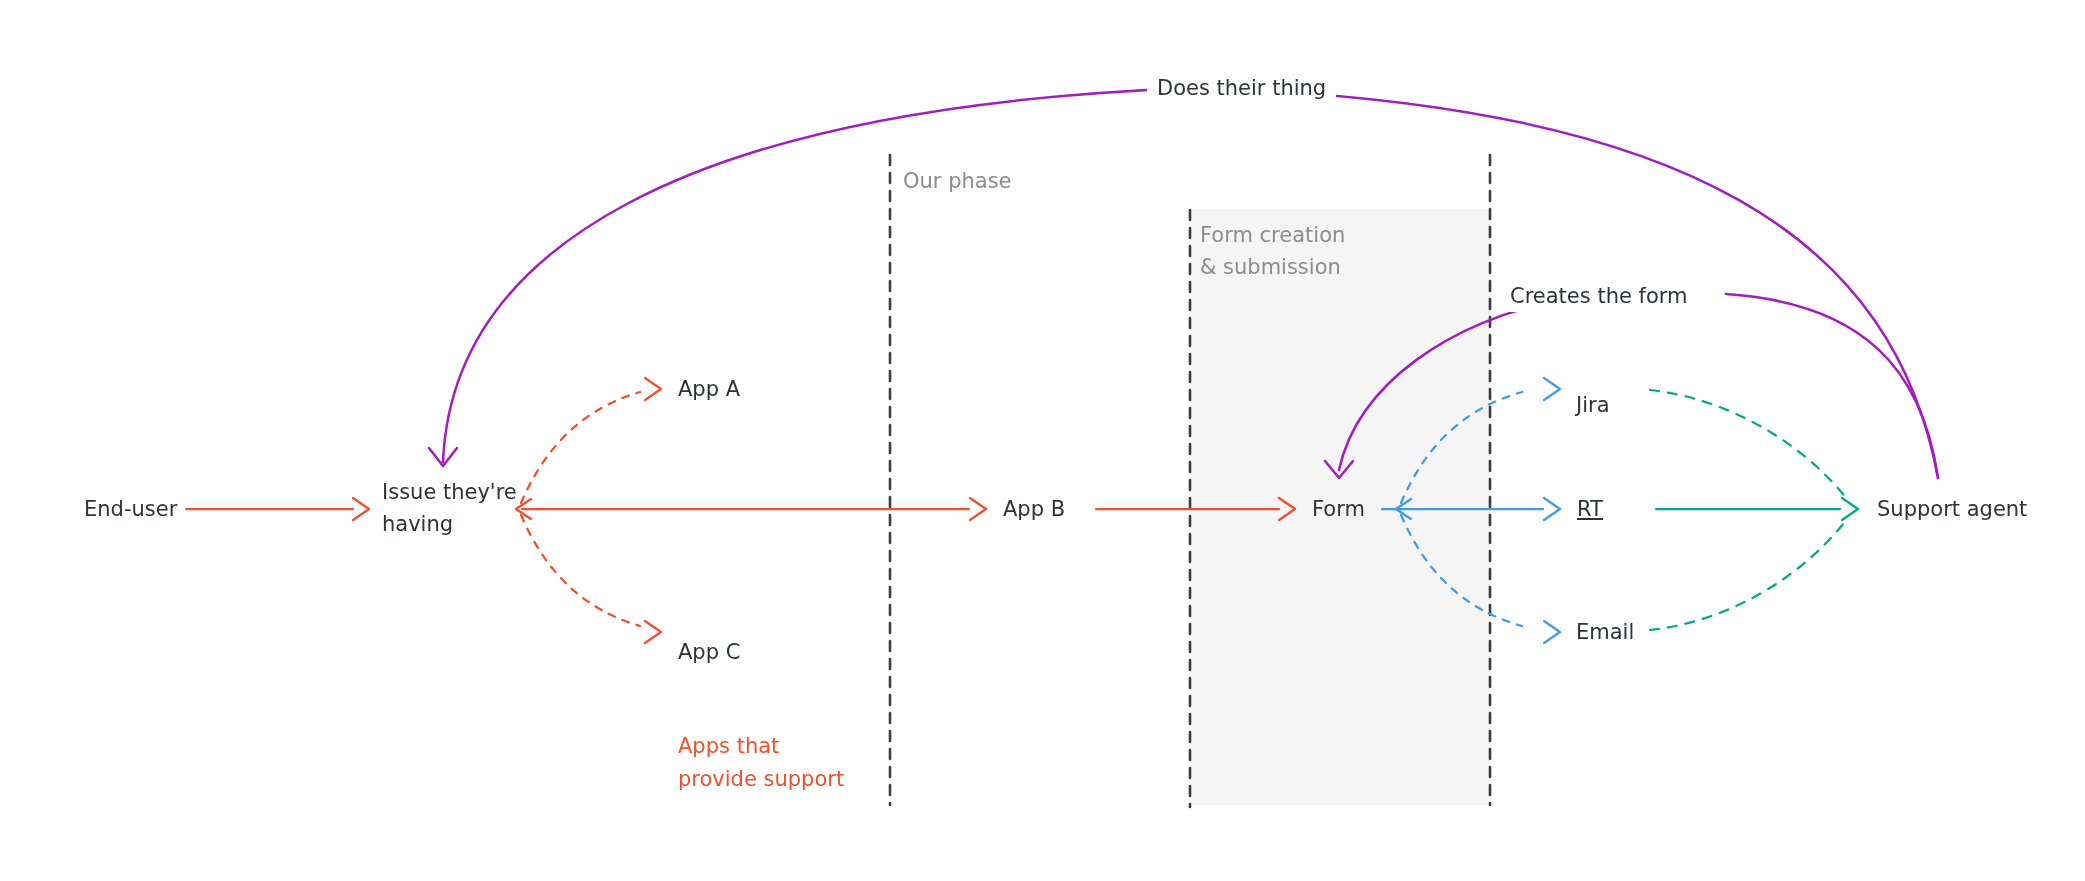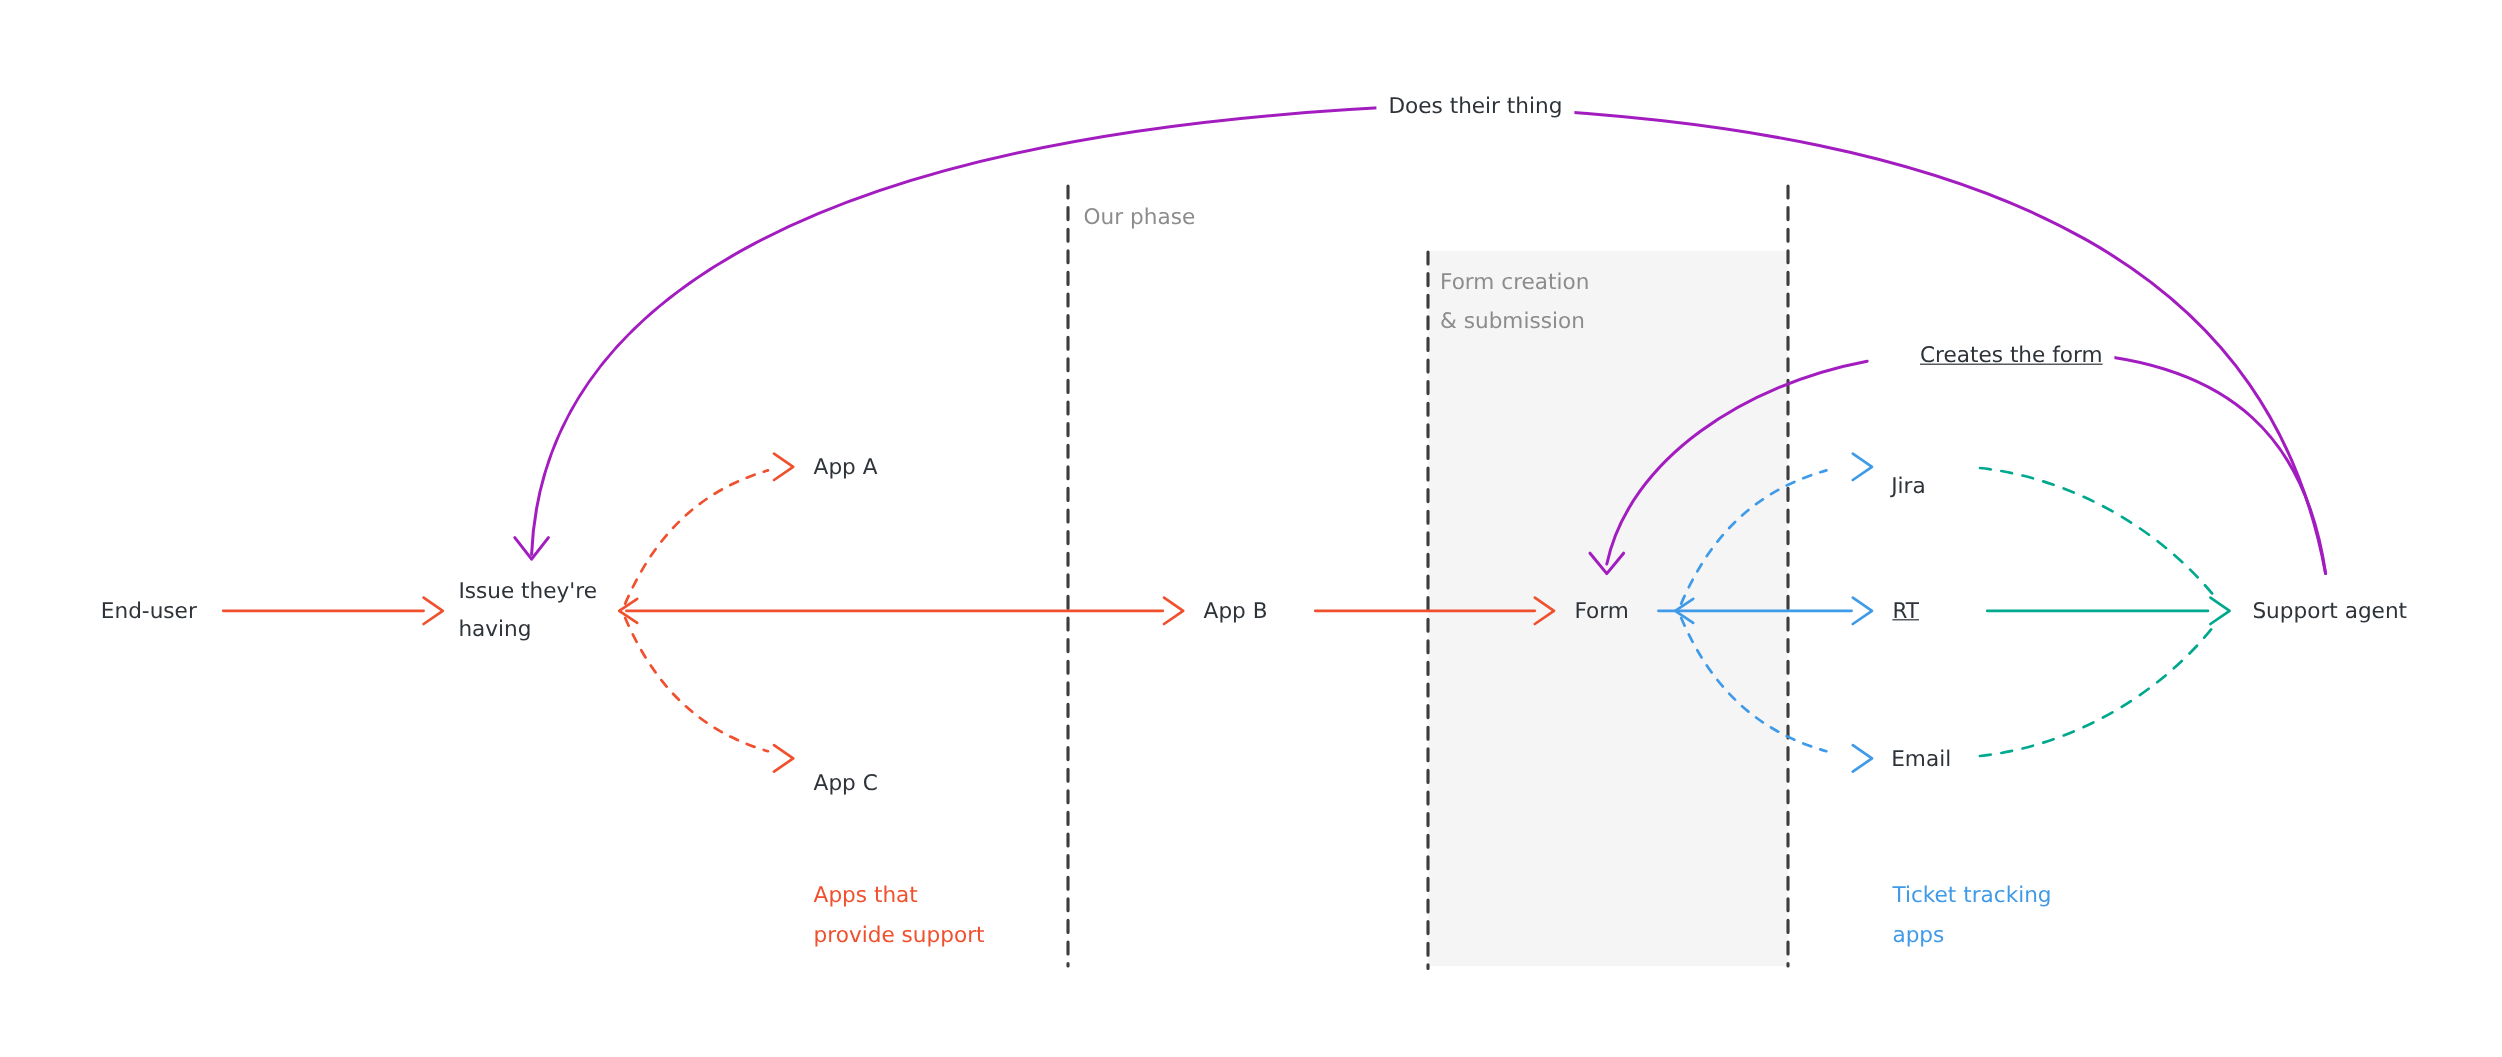--- a/index.html
+++ b/index.html
@@ -7,21 +7,21 @@
     --c-text:#2d3338; --c-muted:#8c8c8c; --c-box:#f5f5f5; --c-dash:#3d3d3d; --c-bg:#ffffff;
   }
   html,body{margin:0;padding:0;background:var(--c-bg);}
   #canvas{
     position:relative; width:2085px; height:881px; background:var(--c-bg);
     font-family:"DejaVu Sans","Liberation Sans",sans-serif; color:var(--c-text);
     overflow:hidden;
   }
   svg.layer{position:absolute;left:0;top:0;}
   .grayband{position:absolute;left:1190px;top:209px;width:300px;height:596px;background:var(--c-box);}
-  .lbl{position:absolute;font-size:18px;line-height:31px;white-space:nowrap;}
+  .lbl{position:absolute;font-size:21px;line-height:31px;white-space:nowrap;}
   .lbl.two{line-height:31.5px;}
   .muted{color:var(--c-muted);}
   .red{color:var(--c-red);}
   .blue{color:var(--c-blue);}
   .onwhite{background:var(--c-bg);padding:0 10px;}
   .section{line-height:33px;}
   
   path{fill:none;stroke-linecap:round;stroke-linejoin:round;}
   .s-red{stroke:var(--c-red);stroke-width:2.25;}
   .s-red-d{stroke:var(--c-red);stroke-width:2.25;stroke-dasharray:7 8;}
@@ -100,30 +100,26 @@
   <div class="lbl" style="left:678px;top:374px;text-align:right;">App A</div>
   <div class="lbl" style="left:678px;top:617px;margin-top:20px;">App C</div>
   <div class="lbl" style="left:1003px;top:494px;">App B</div>
   <div class="lbl" style="left:1312px;top:494px;">Form</div>
   <div class="lbl" style="left:1576px;top:390px;">Jira</div>
   <div class="lbl" style="left:1577px;top:494px;text-decoration:underline;">RT</div>
   <div class="lbl" style="left:1576px;top:617px;">Email</div>
   <div class="lbl" style="left:1877px;top:494px;">Support agent</div>
 
   <div class="lbl onwhite" style="left:1147px;top:73px;">Does their thing</div>
-  <div class="lbl onwhite" style="left:1590px;top:281px;text-decoration:underline;">Creates the form</div>
+  <div class="lbl onwhite" style="left:1500px;top:281px;">Creates the form</div>
 
   <div class="lbl muted" style="left:903px;top:166px;">Our phase</div>
   <div class="lbl muted two" style="left:1200px;top:220px;">
     <div>Form creation</div>
     <div>&amp; submission</div>
   </div>
 
   <div class="lbl red section" style="left:678px;top:730px;">
     <div>Apps that</div>
     <div>provide support</div>
   </div>
-  <div class="lbl blue section" style="left:1577px;top:730px;">
-    <div>Ticket tracking</div>
-    <div>apps</div>
-  </div>
 
 </div>
 
 </body></html>

